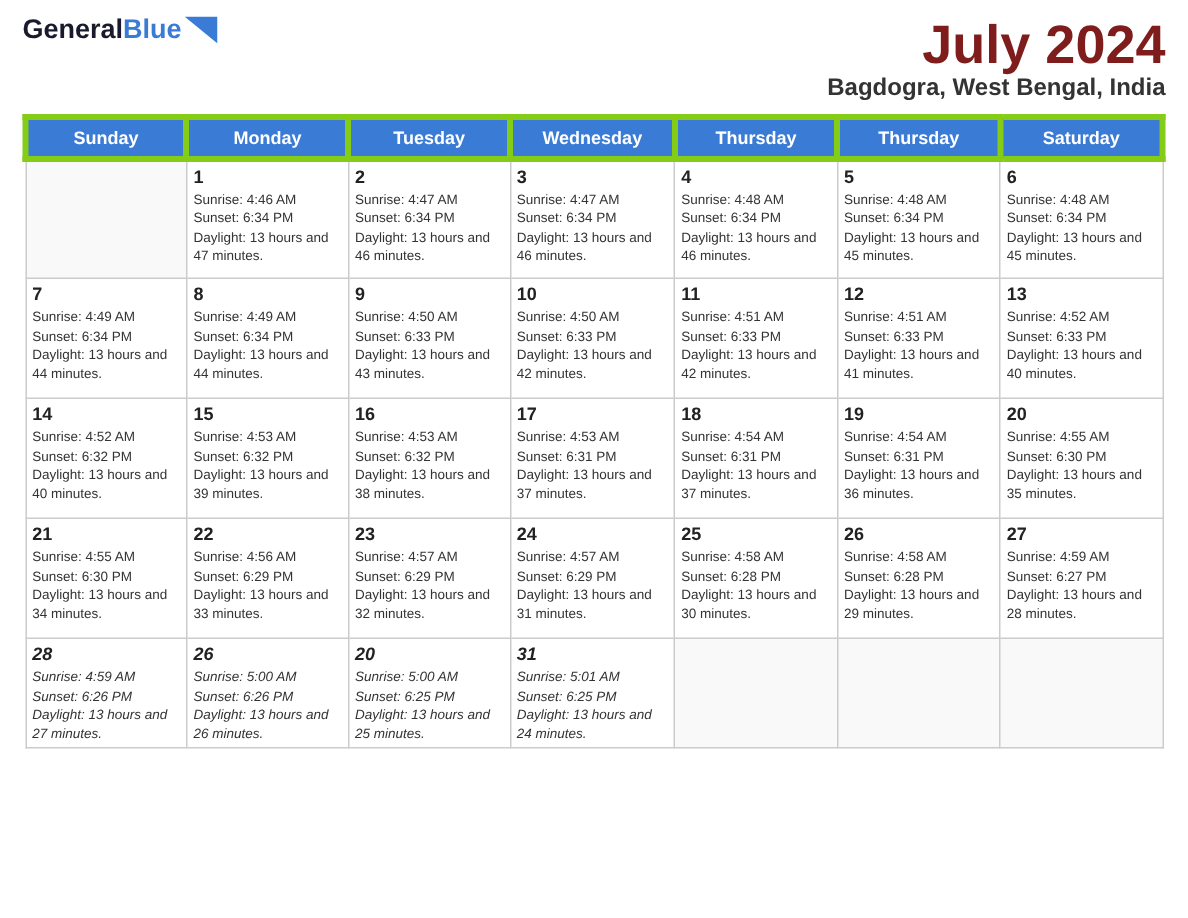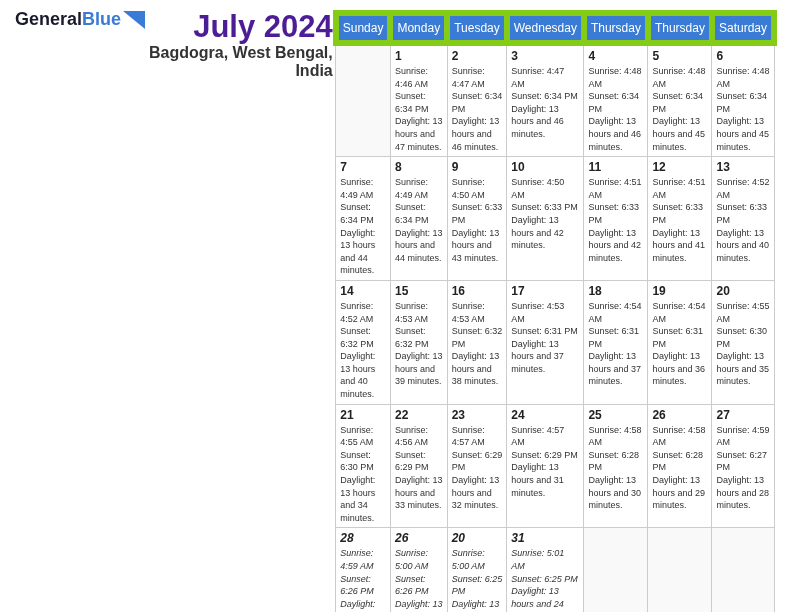--- a/index.html
+++ b/index.html
@@ -8,21 +8,21 @@
       background: #fff;
       width: 792px;
       height: 612px;
       overflow: hidden;
     }
     .page {
       width: 792px;
       height: 438px;
       padding: 10px 15px;
       display: flex;
-      flex-direction: row;
+      flex-direction: column;
     }
     .header {
       display: flex;
       justify-content: space-between;
       align-items: flex-start;
       margin-bottom: 8px;
     }
     .logo {
       display: flex;
       flex-direction: column;
@@ -34,43 +34,43 @@
       color: #1a1a2e;
       line-height: 1.1;
     }
     .logo-text span {
       color: #3a7bd5;
     }
     .title-section {
       text-align: right;
     }
     .month-year {
-      font-size: 31px;
-      font-weight: bold;
-      color: #4c1d95;
+      font-size: 36px;
+      font-weight: bold;
+      color: #7f1d1d;
       line-height: 1.1;
     }
     .location {
       font-size: 16px;
       color: #333;
       font-weight: bold;
     }
     .calendar {
       width: 100%;
       border-collapse: collapse;
       flex: 1;
     }
     .calendar th {
       background-color: #3a7bd5;
       color: #fff;
       font-size: 12px;
-      font-weight: normal;
+      font-weight: bold;
       padding: 5px 4px;
-      text-align: left;
-      border: 6px solid #84cc16;
+      text-align: center;
+      border: 4px solid #84cc16;
     }
     .calendar td {
       border: 1px solid #ccc;
       vertical-align: top;
       padding: 3px 4px;
       width: 113px;
       font-size: 9.5px;
       color: #222;
       background: #fff;
       height: 80px;

